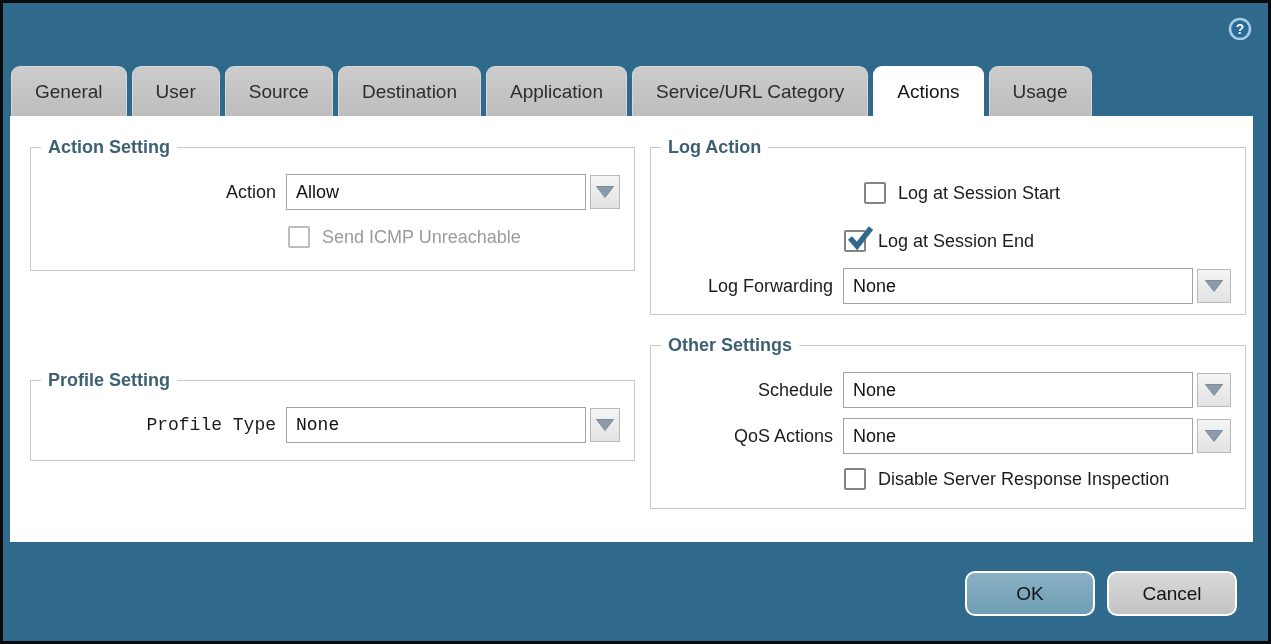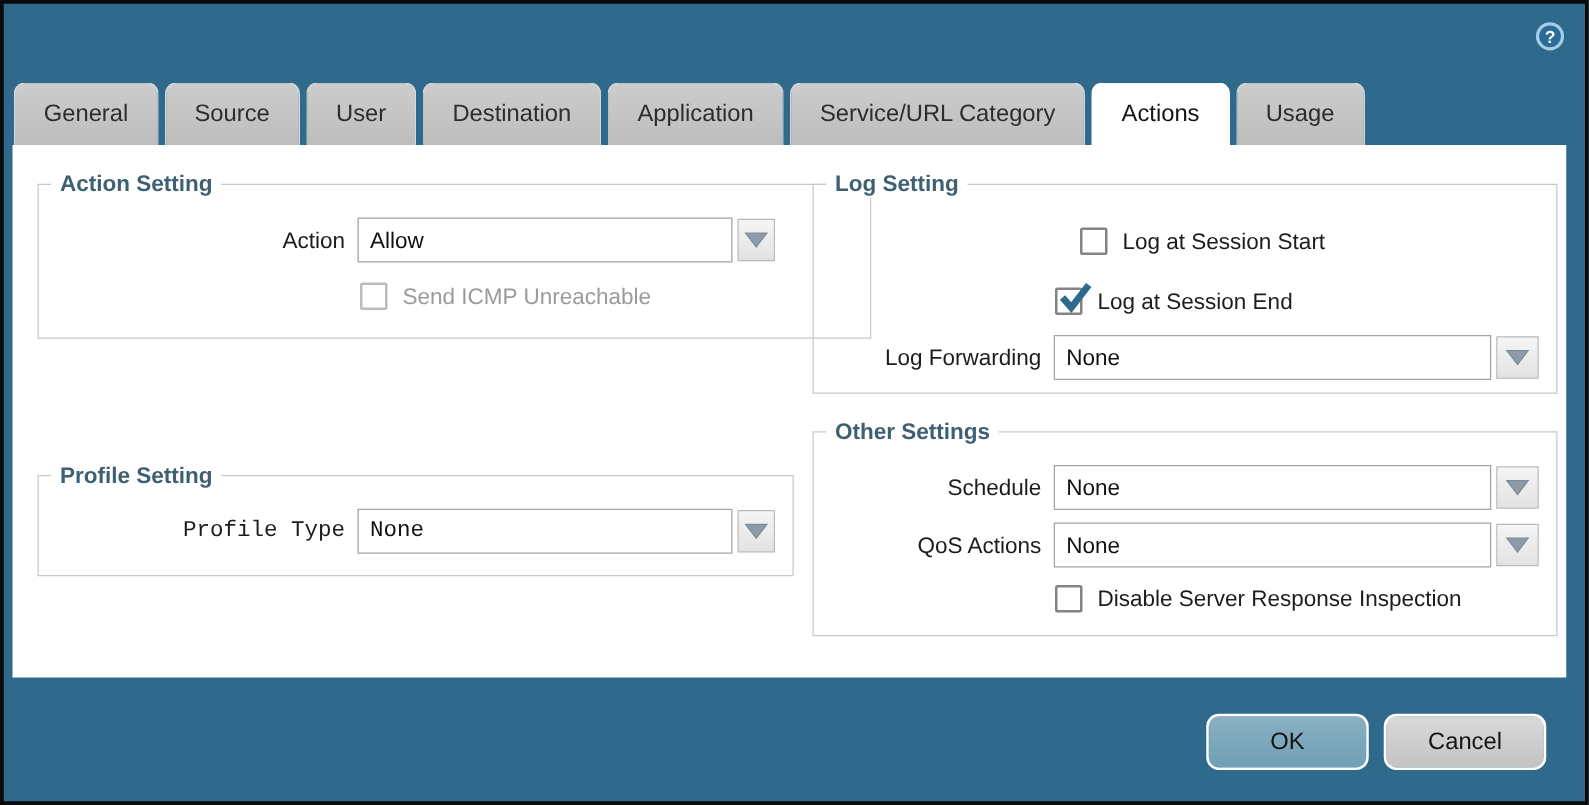--- a/index.html
+++ b/index.html
@@ -37,21 +37,21 @@
     position:absolute; left:7px; top:113px; width:1243px; height:426px;
     background:#ffffff; z-index:2;
   }
   .fieldset {
     position:absolute; border:1px solid #c9c9c9;
   }
   .legend {
     position:absolute; top:-11px; left:10px; padding:0 7px;
     background:#ffffff; font-size:18px; font-weight:bold; color:#3e6073;
   }
-  .fs-action  { left:20px;  top:31px;  width:667px; height:124px; }
+  .fs-action  { left:20px;  top:31px;  width:605px; height:124px; }
   .fs-profile { left:20px;  top:264px; width:605px; height:81px;  }
   .fs-log     { left:640px; top:31px;  width:596px; height:168px; }
   .fs-other   { left:640px; top:229px; width:596px; height:164px; }
   
   .row { position:absolute; display:flex; align-items:flex-start; }
   .lbl {
     font-size:18px; color:#1c1c1c; text-align:right;
     padding-right:10px; line-height:36px; white-space:nowrap;
   }
   .lbl-l { width:255px; }
@@ -102,22 +102,22 @@
   <div class="help">
     <svg width="26" height="26" viewBox="0 0 26 26">
       <circle cx="13" cy="13" r="11.5" fill="#1c5c8c"></circle>
       <circle cx="13" cy="13" r="10" fill="#2a6b99" stroke="#a7cde2" stroke-width="2.6"></circle>
       <text x="13" y="18" text-anchor="middle" font-size="14" font-weight="bold" fill="#ffffff" font-family="Liberation Sans, sans-serif">?</text>
     </svg>
   </div>
 
   <div class="tabs">
     <div class="tab">General</div>
+    <div class="tab">User</div>
     <div class="tab">Source</div>
-    <div class="tab">User</div>
     <div class="tab">Destination</div>
     <div class="tab">Application</div>
     <div class="tab">Service/URL Category</div>
     <div class="tab active">Actions</div>
     <div class="tab">Usage</div>
   </div>
 
   <div class="content">
 
     <div class="fieldset fs-action">
@@ -148,21 +148,21 @@
           <span class="dd-btn dd-btn-l">
             <svg width="20" height="14" viewBox="0 0 20 14">
               <path d="M1.5 1.5 H18.5 L10 12.5 Z" fill="#8d9aa7" stroke="#7b8d9a" stroke-width="1"></path>
             </svg>
           </span>
         </span>
       </div>
     </div>
 
     <div class="fieldset fs-log">
-      <div class="legend">Log Setting</div>
+      <div class="legend">Log Action</div>
       <div class="check-row" style="left:193px; top:34px;padding-left:20px;">
         <span class="checkbox"></span>
         <span class="chk-lbl">Log at Session Start</span>
       </div>
       <div class="check-row" style="left:193px; top:82px;">
         <span class="checkbox checked">
           <svg width="30" height="30" viewBox="0 0 30 30">
             <path d="M5 14 L12 22 L26 4" fill="none" stroke="#2e6a8c" stroke-width="5.5"></path>
           </svg>
         </span>

